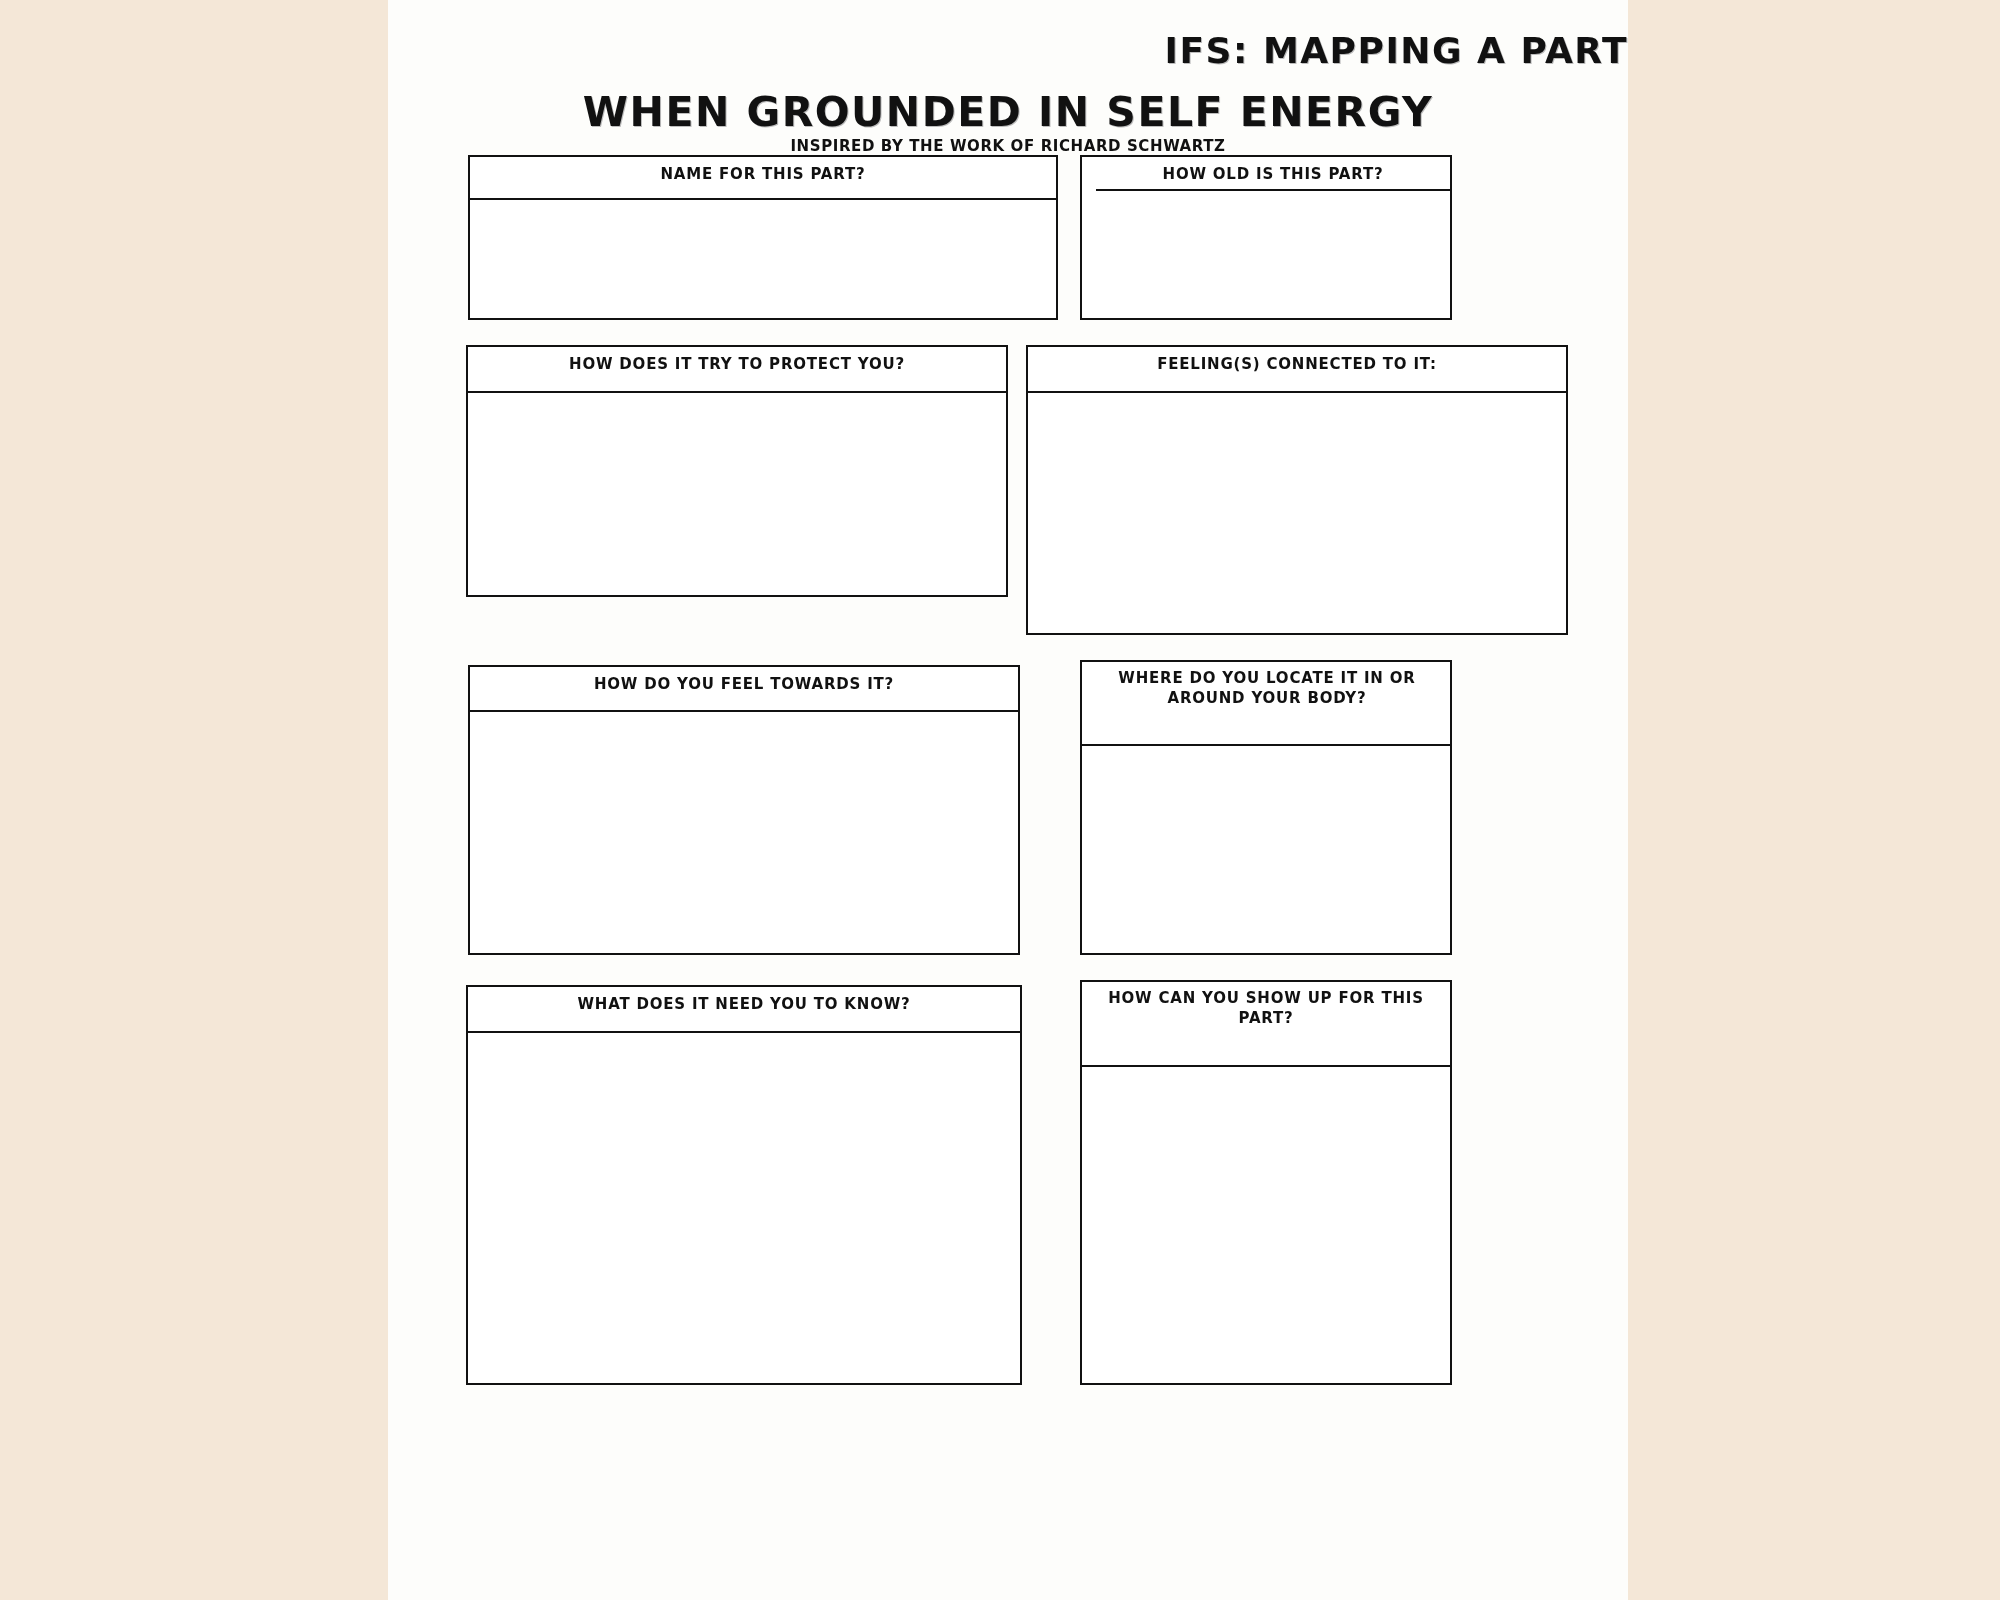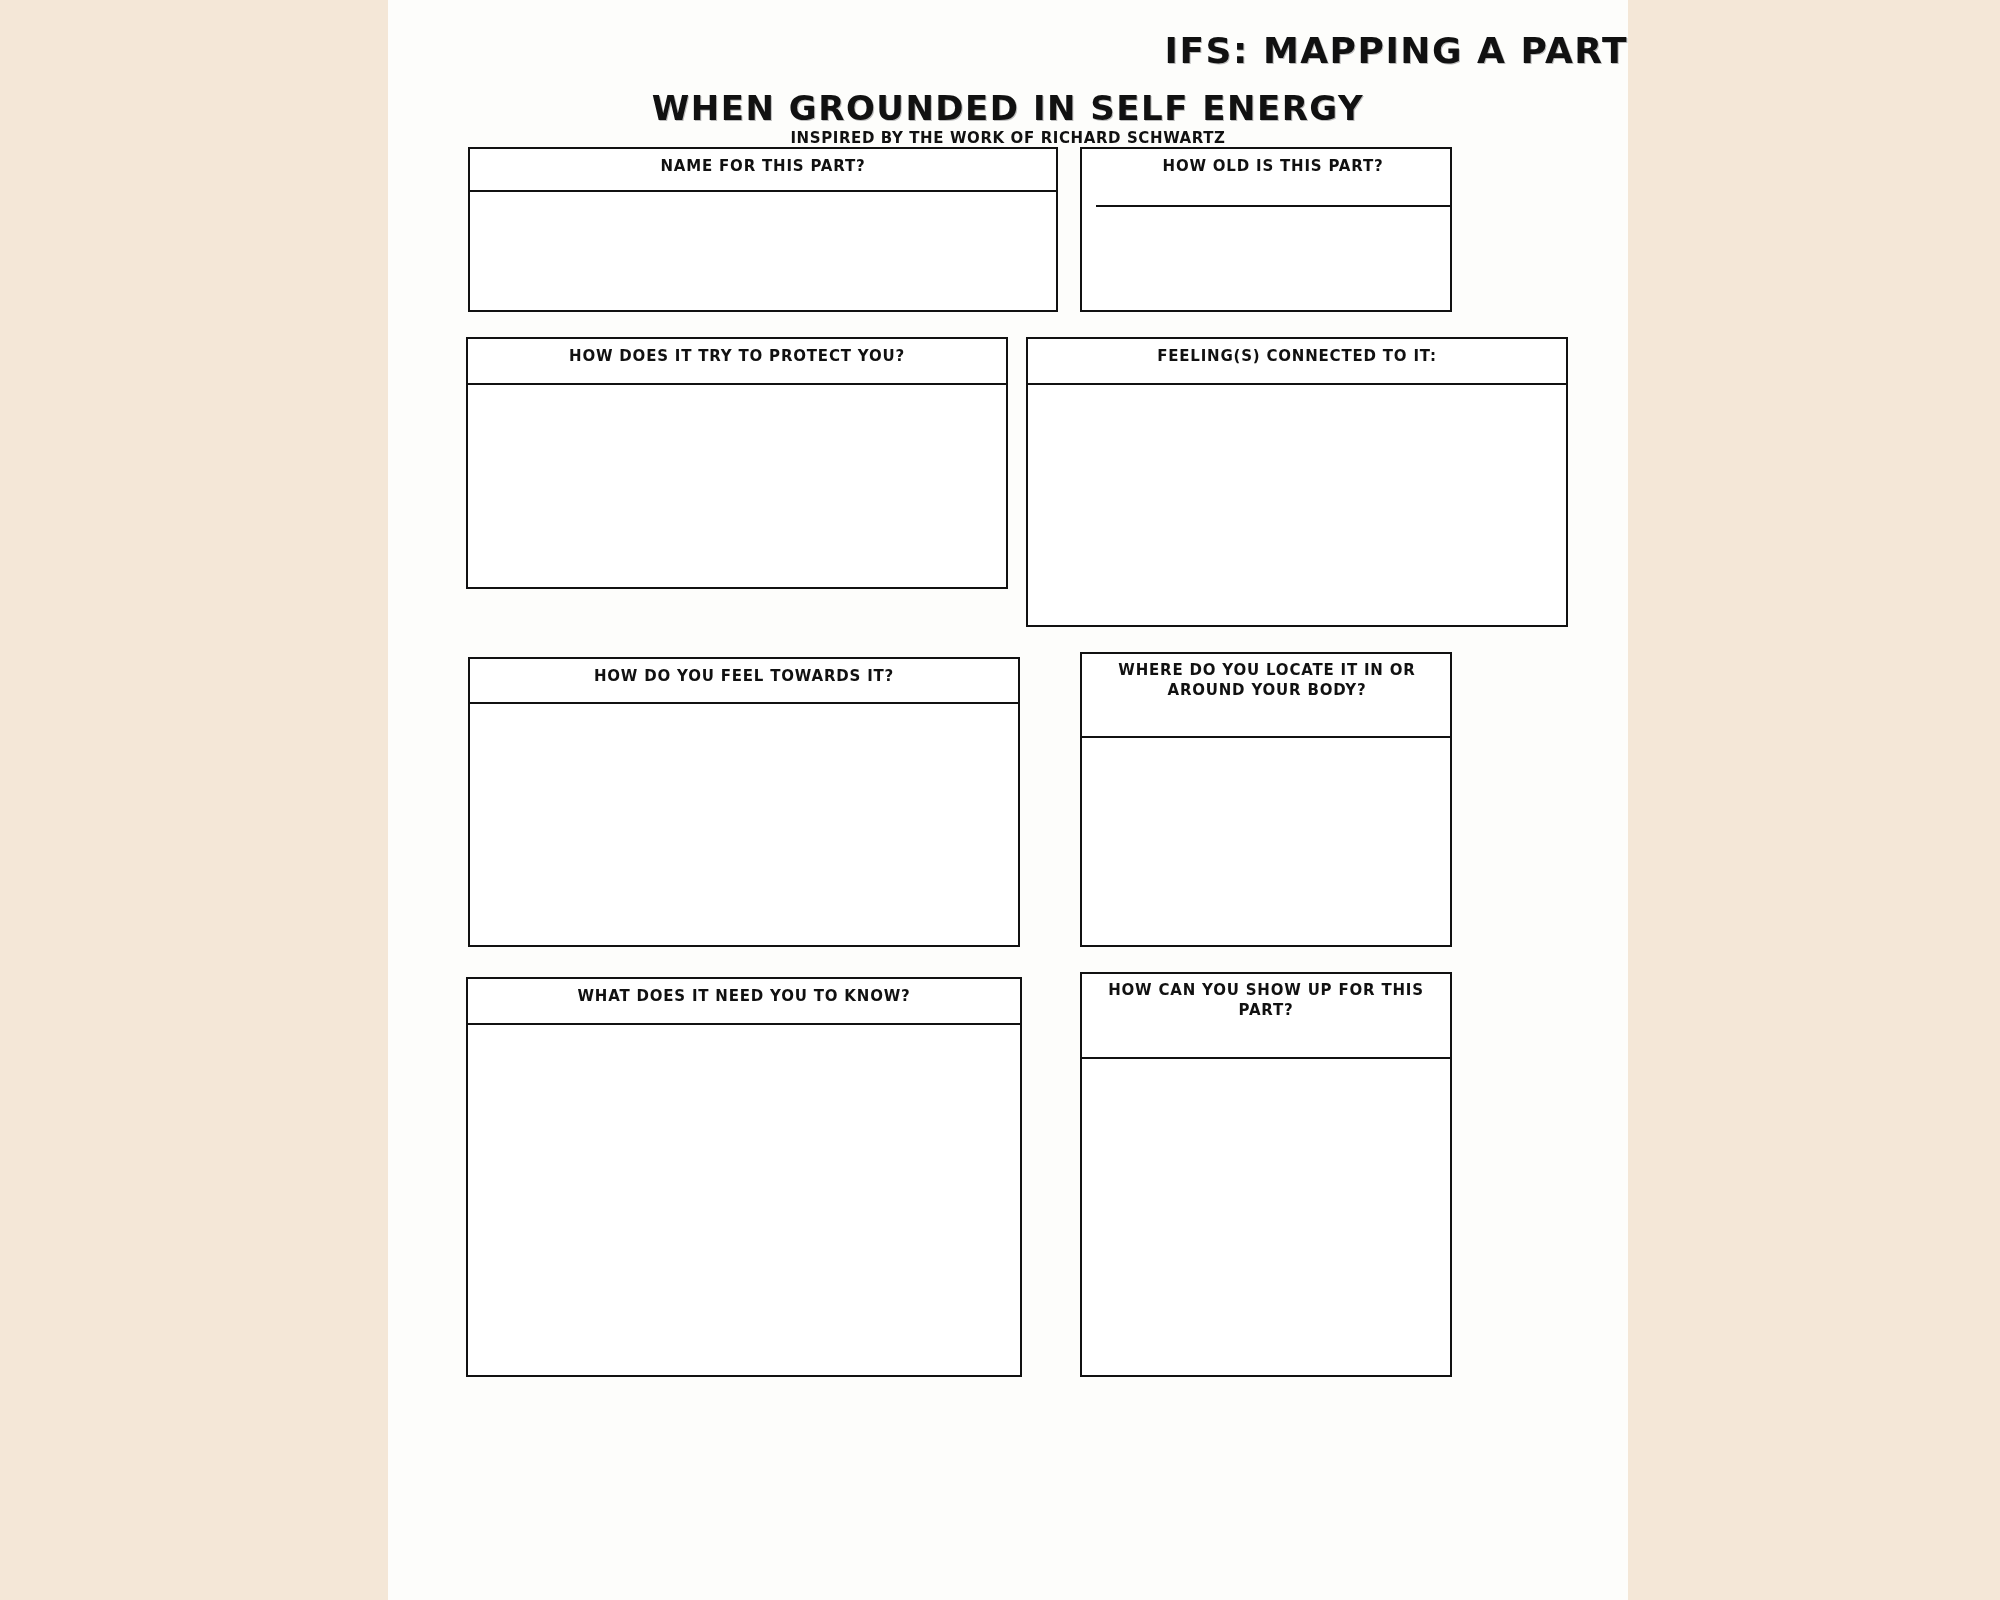--- a/index.html
+++ b/index.html
@@ -32,21 +32,21 @@
     letter-spacing: 1.5px;
     text-transform: uppercase;
     line-height: 1.18;
   }
   .title-1 {
     font-size: 36px;
     text-shadow: 1px 1px 0 #bdbdbd;
     text-align: right;
   }
   .title-2 {
-    font-size: 34px;
+    font-size: 41px;
     margin-top: 16px;
     text-shadow: 1px 1px 0 #bdbdbd;
   }
   .subtitle {
     font-size: 15px;
     font-weight: bold;
     letter-spacing: 0.6px;
     color: #111111;
     text-transform: uppercase;
   }
@@ -80,21 +80,21 @@
   }
   .field-body {
     background: #ffffff;
     width: 100%;
   }
 
   
   #f-name      { left: 80px;  top: 0px;   width: 590px; height: 165px; }
   #f-name .field-label { height: 43px; }
   #f-age       { left: 692px; top: 0px;   width: 372px; height: 165px; }
-  #f-age .field-label { height: 58px; margin-left: 14px; }
+  #f-age .field-label { height: 34px; margin-left: 14px; }
 
   
   #f-protect   { left: 78px;  top: 190px; width: 542px; height: 252px; }
   #f-protect .field-label { height: 46px; }
   #f-feelings  { left: 638px; top: 190px; width: 542px; height: 290px; }
   #f-feelings .field-label { height: 46px; }
 
   
   #f-towards   { left: 80px;  top: 510px; width: 552px; height: 290px; }
   #f-towards .field-label { height: 45px; }

